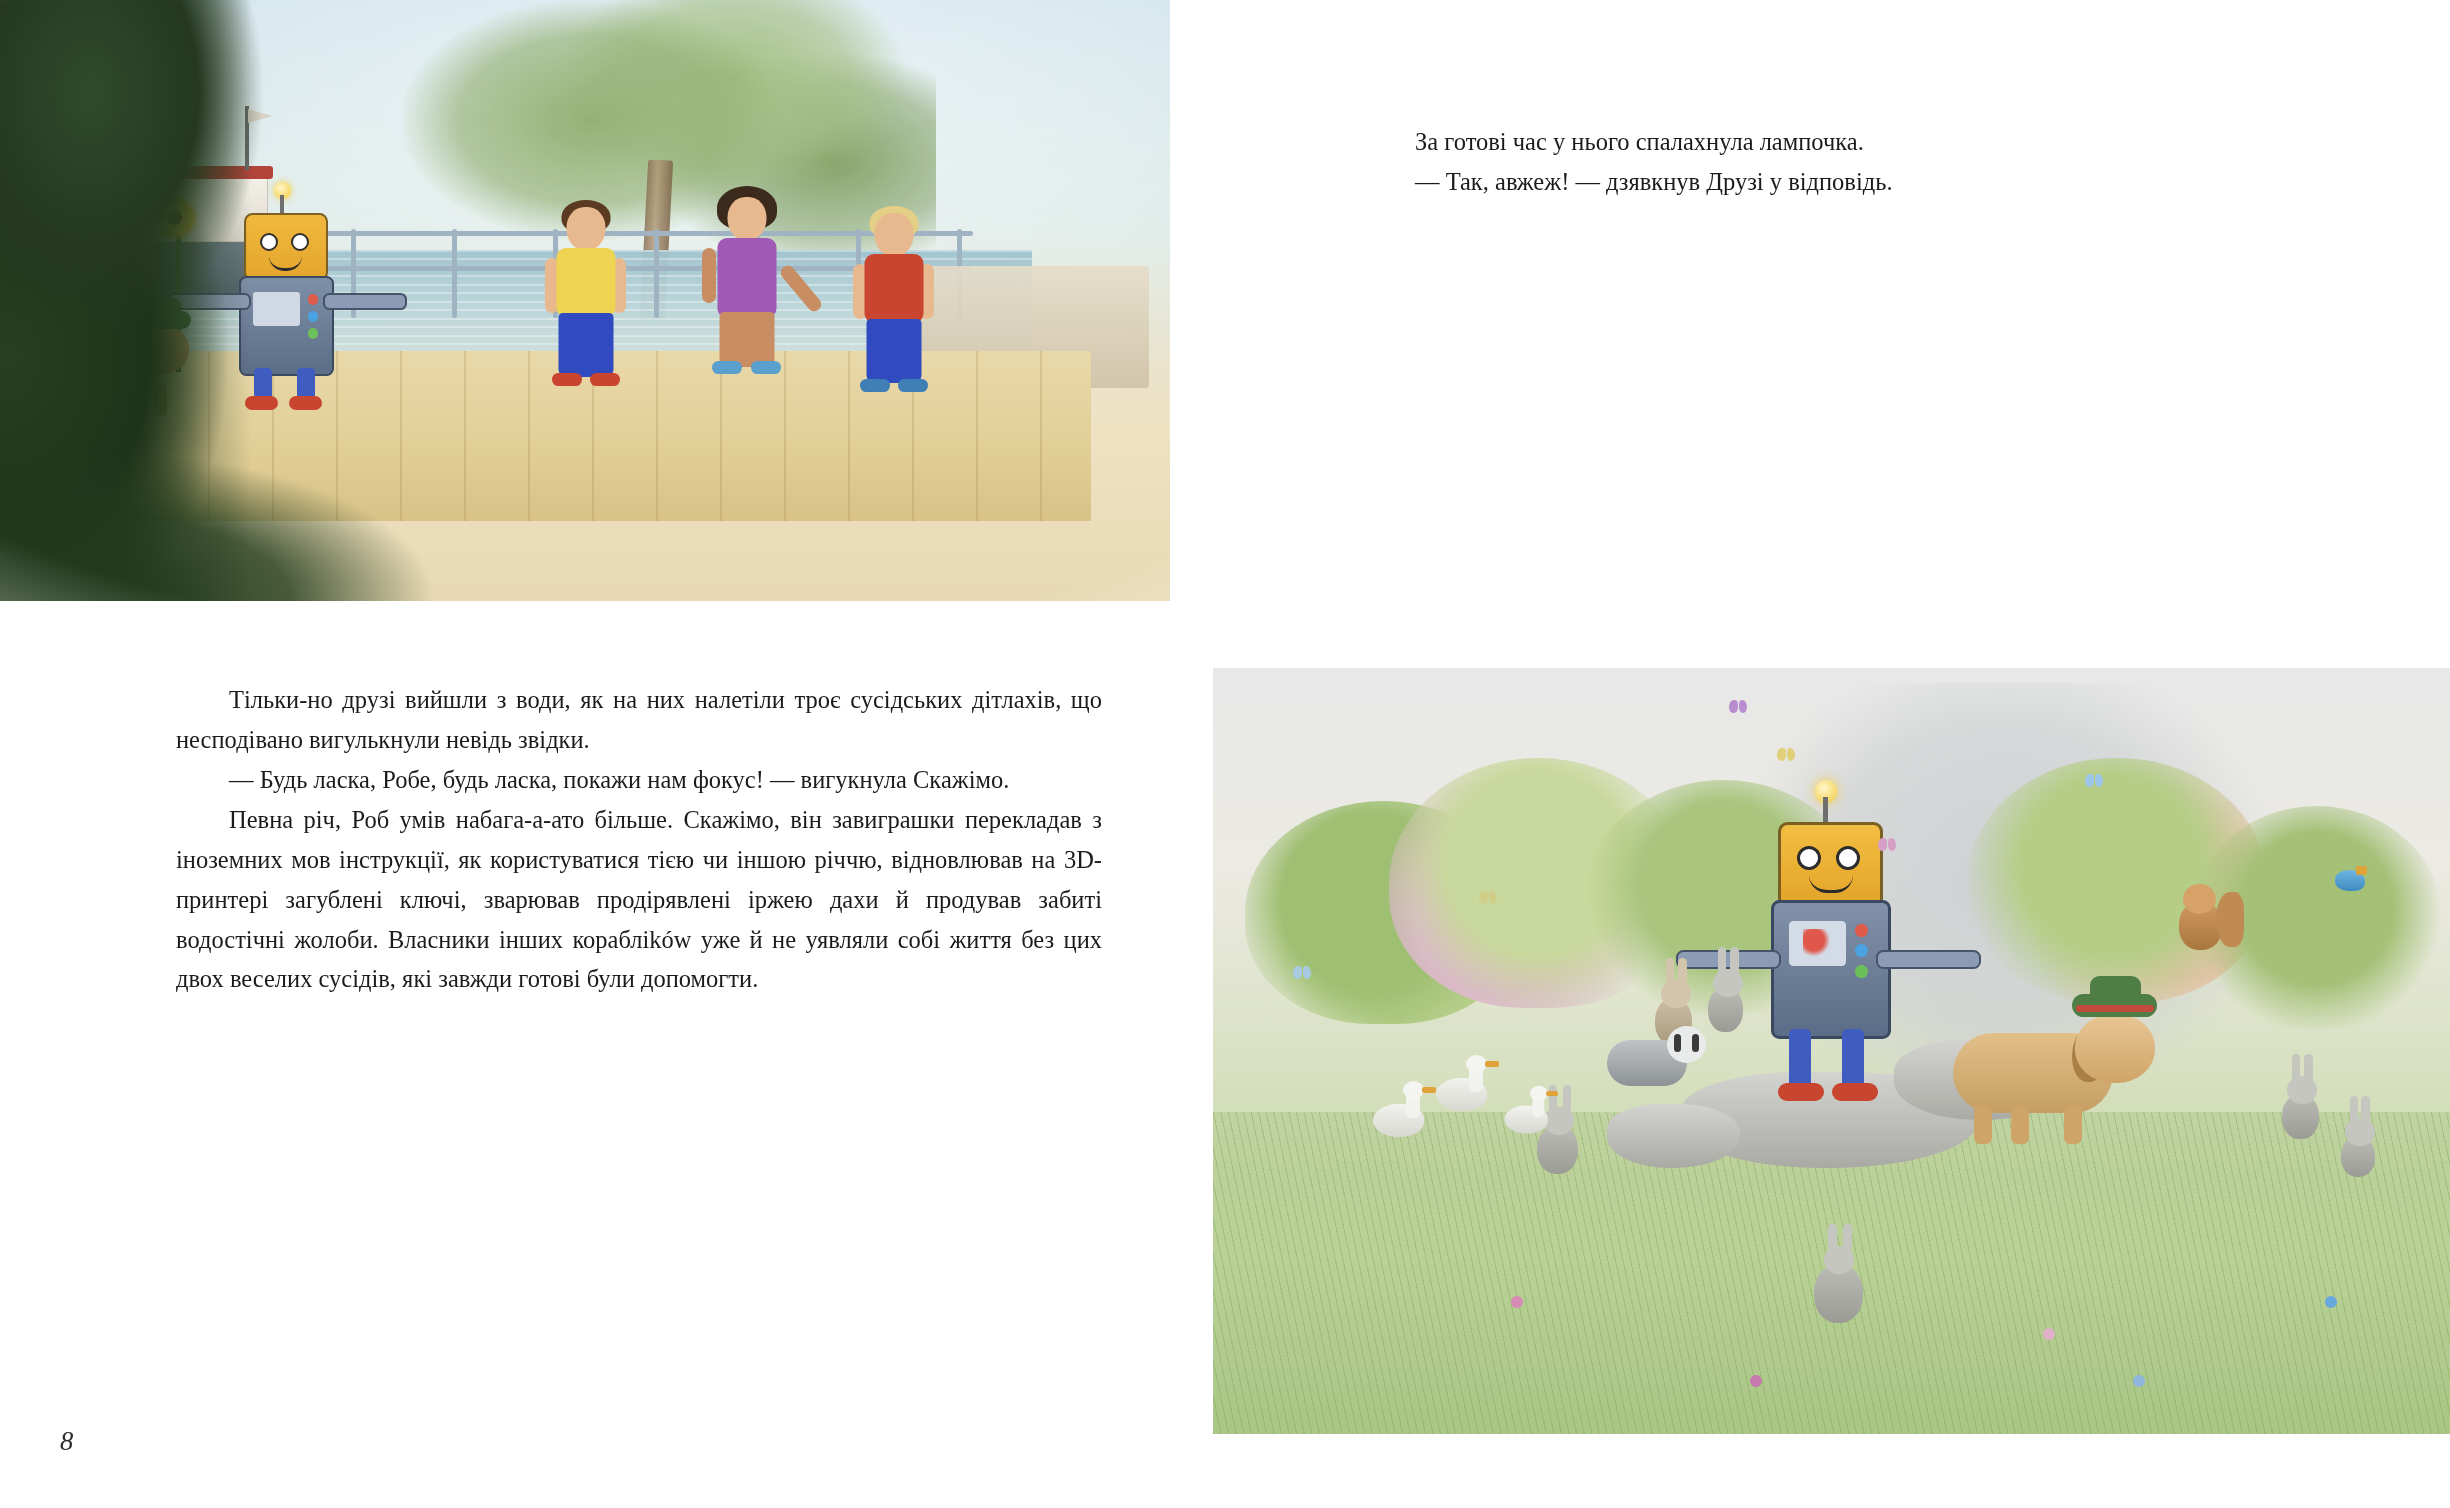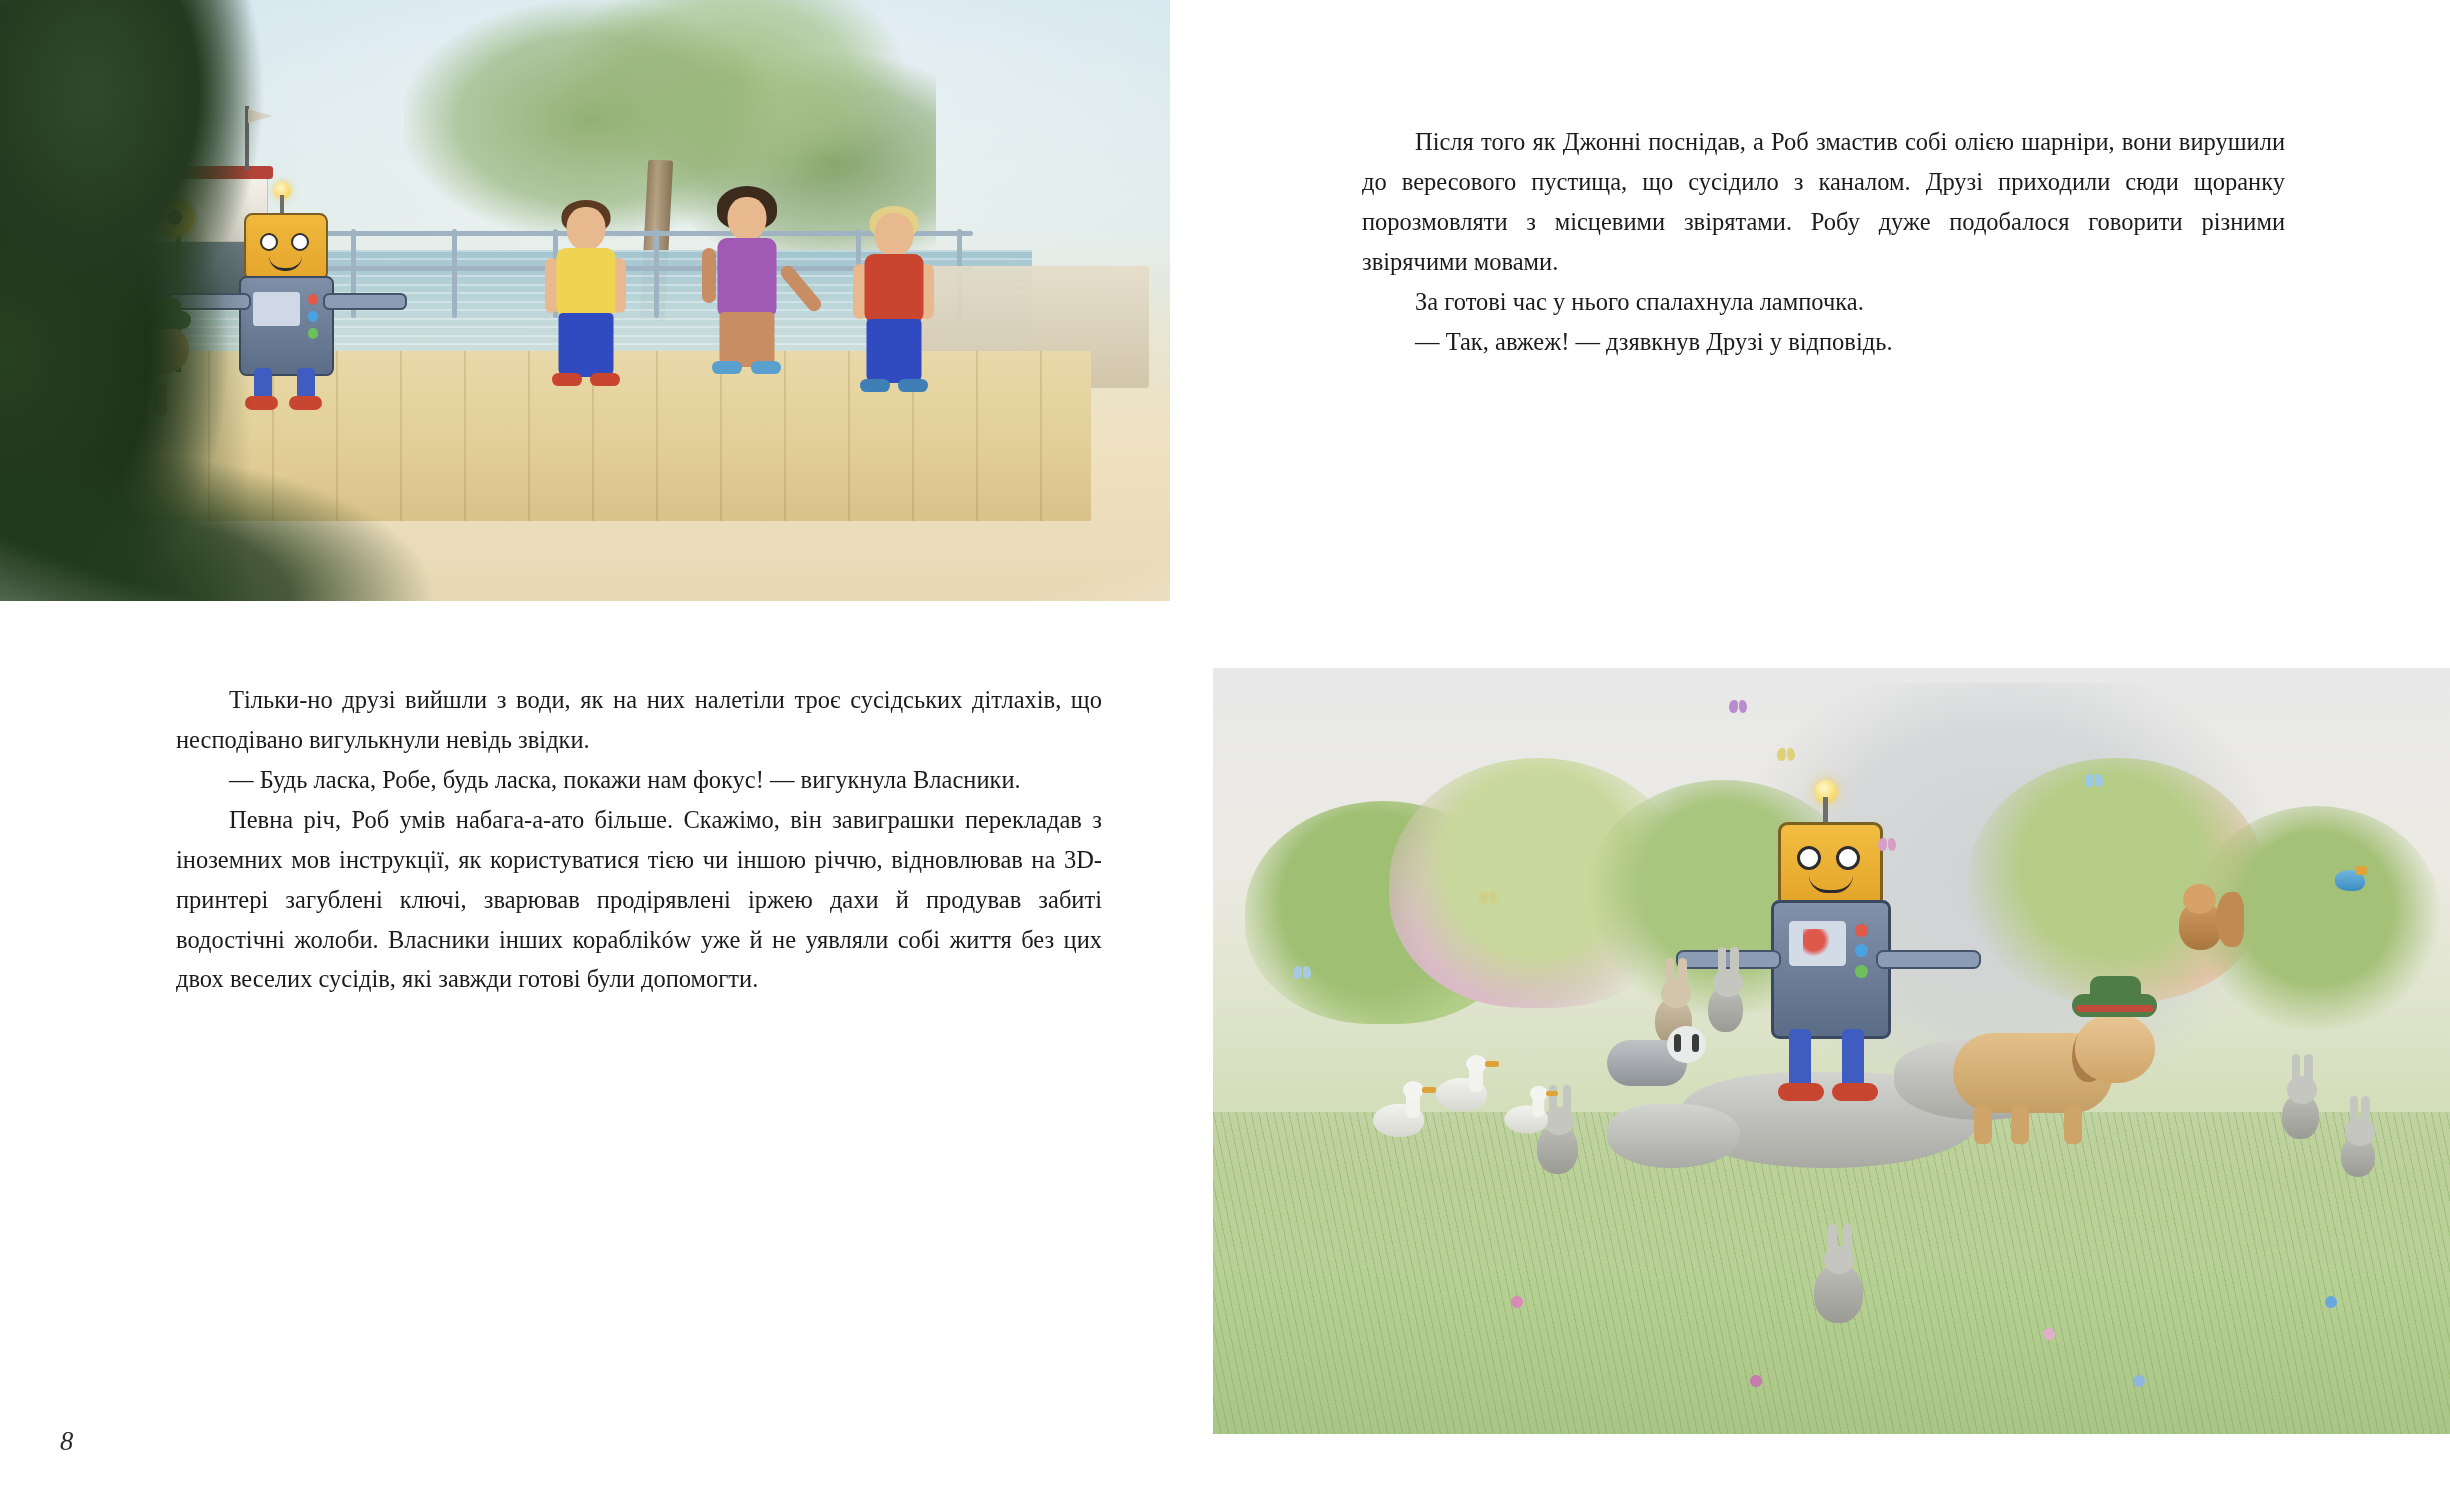--- a/index.html
+++ b/index.html
@@ -649,32 +649,31 @@
         </div>
 
         <div class="ill1-dark-left"></div>
         <div class="ill1-dark-bottom"></div>
         <div class="ill1-soft-edge"></div>
       </div>
     </div>
 
     <div id="left-text-block" class="body-text">
       <p>Тільки-но друзі вийшли з води, як на них налетіли троє су­сідських дітлахів, що несподівано вигулькнули невідь звідки.</p>
-      <p>— Будь ласка, Робе, будь ласка, покажи нам фокус! — вигук­нула Власники.</p>
+      <p>— Будь ласка, Робе, будь ласка, покажи нам фокус! — вигук­нула Скажімо.</p>
       <p>Певна річ, Роб умів набага-а-ато більше. Скажімо, він зави­грашки перекладав з іноземних мов інструкції, як користува­тися тією чи іншою річчю, відновлював на 3D-принтері загуб­лені ключі, зварював продірявлені іржею дахи й продував забиті водостічні жолоби. Власники інших кораблików уже й не уявляли собі життя без цих двох веселих сусідів, які завжди готові були допомогти.</p>
     </div>
 
     <div class="folio">8</div>
   </div>
 
   <div class="page"></div>
 </div>
 
 <div id="right-text-block" class="body-text">
-  <p>Після того як Джонні поснідав, а Роб змастив собі олією шар­ніри, вони вирушили до вересового пустища, що сусідило з кана­лом. Друзі приходили сюди щоранку порозмовляти з місцевими звірятами. Робу дуже подобалося говорити різними звірячими мовами.</p>
   <p>За готові час у нього спалахнула лампочка.</p>
   <p>— Так, авжеж! — дзявкнув Друзі у відповідь.</p>
 </div>
 
 <div id="right-illustration">
   <div class="ill2">
 
     <div class="ill2-rock-mass"></div>
 
     <div class="bush" style="left:32px;  top:133px; width:277px; height:223px; background:radial-gradient(circle at 45% 45%, #9fbf72 0 45%, rgba(159,191,114,0) 72%), radial-gradient(circle at 70% 60%, #b5cf8a 0 42%, rgba(181,207,138,0) 70%);"></div>

